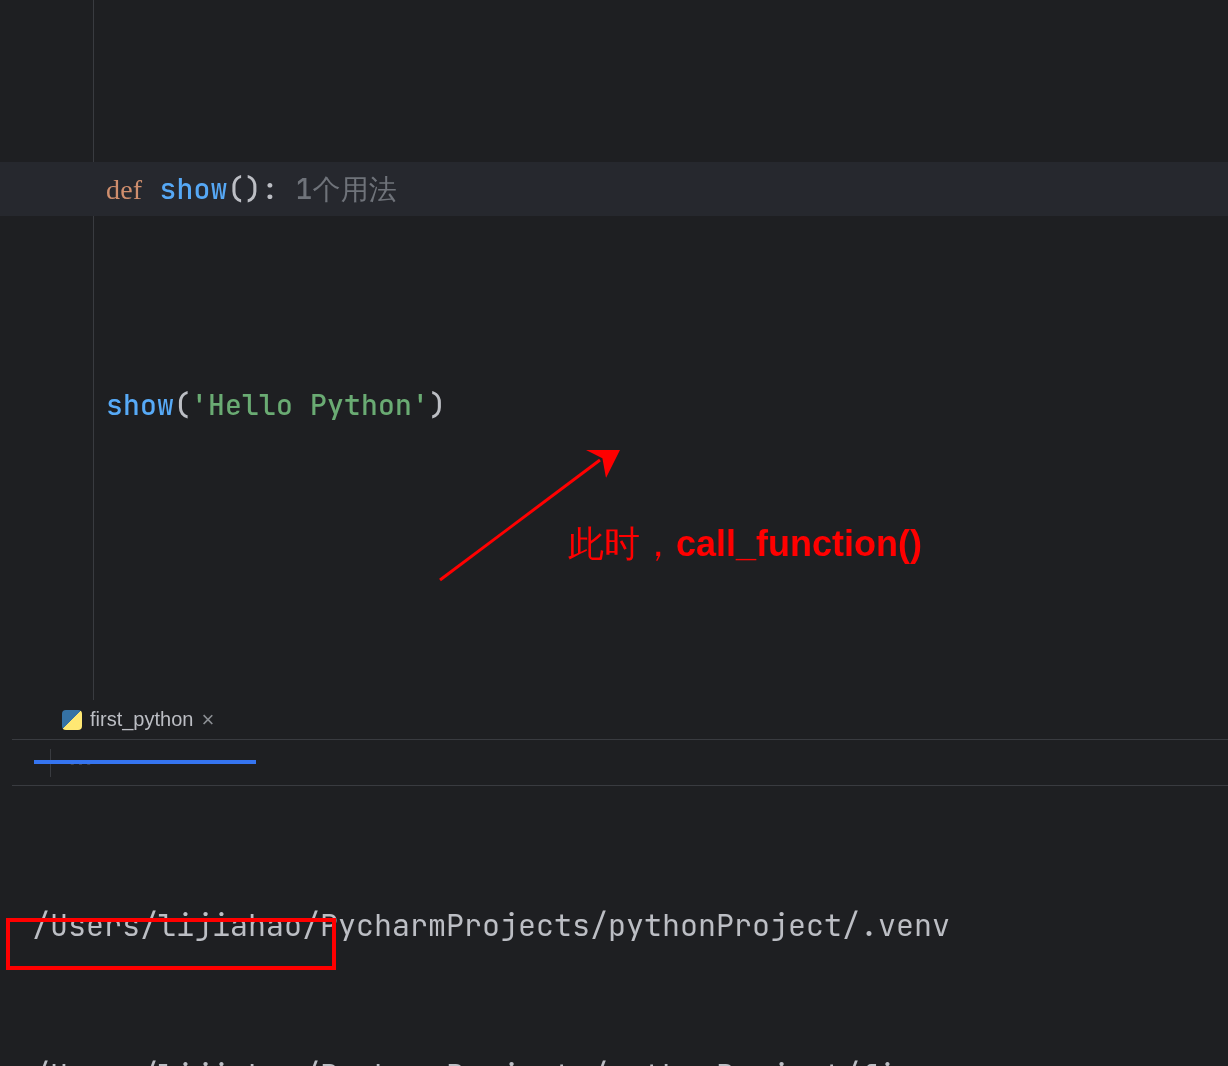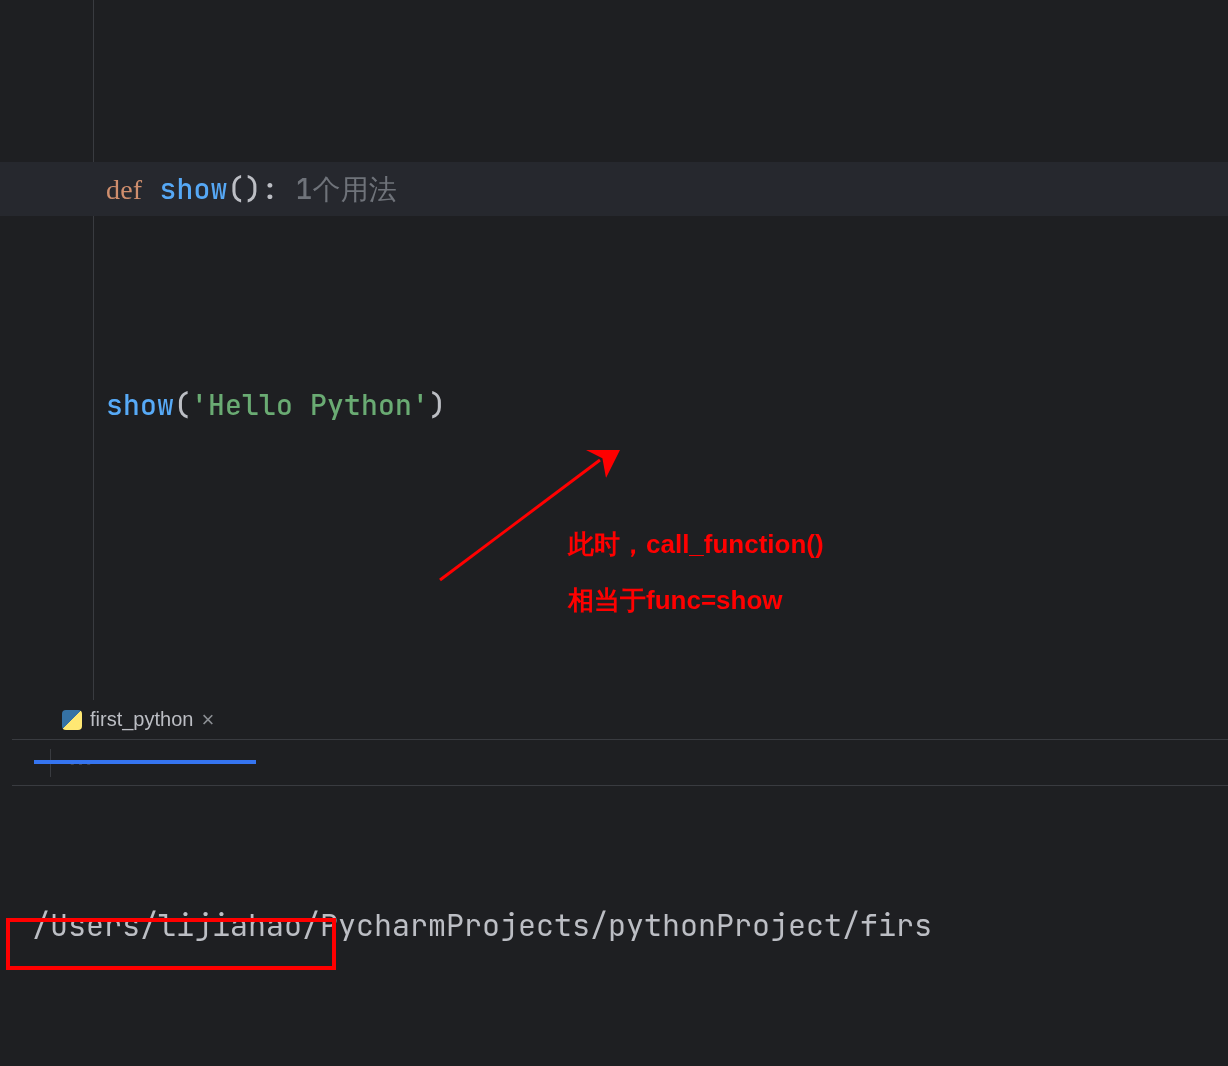--- a/index.html
+++ b/index.html
@@ -44,22 +44,22 @@
   .kw-def    { color: #cf8e6d; font-family: Liberation Serif, serif; }
   .fn-name   { color: #56a8f5; }
   .paren     { color: #bcbec4; }
   .str       { color: #6aab73; }
   .hint      { color: #6f737a; font-size: 28px; }
   .fn-call   { color: #57aaf7; }
   .annotation-text {
     position: absolute;
     color: #ff0000;
     font-family: "PingFang SC","Microsoft YaHei",sans-serif;
-    font-size: 26px;
-    font-weight: 700;
+    font-size: 36px;
+    font-weight: 400;
     line-height: 56px;
     white-space: nowrap;
   }
   .arrow-svg {
     position: absolute;
     pointer-events: none;
   }
   .bottom-panel {
     position: absolute;
     left: 12px;
@@ -172,38 +172,38 @@
     <defs>
       <marker id="ah" markerWidth="12" markerHeight="12" refX="2" refY="6" orient="auto">
         <path d="M0,0 L12,6 L0,12 L3,6 Z" fill="#ff0000"></path>
       </marker>
     </defs>
     <line x1="40" y1="130" x2="200" y2="10" stroke="#ff0000" stroke-width="3" marker-end="url(#ah)"></line>
   </svg>
 
   <div class="annotation-text" style="left:568px; top:516px;">
     <div><span>此时，</span><b>call_function()</b></div>
-    <div><span>相当于</span><b>func=show</b></div>
   </div>
 </div>
 
 <div class="bottom-panel">
   <div class="tab-bar">
     <div class="tab">
       <span class="py-icon"></span>
       <span>first_python</span>
       <span class="tab-close">×</span>
     </div>
   </div>
   <div class="run-toolbar">
     <span style="width:14px"></span>
     <span class="toolbar-sep"></span>
     <span class="toolbar-dots">⋮</span>
   </div>
   <div class="console">
+    <div>/Users/lijiahao/PycharmProjects/pythonProject/.venv</div>
     <div>/Users/lijiahao/PycharmProjects/pythonProject/firs</div>
     
   </div>
 </div>
 
 <div class="underline-active"></div>
 
 <div class="red-box" style="left:6px; top:918px; width:330px; height:52px;"></div>
 
 </body></html>

